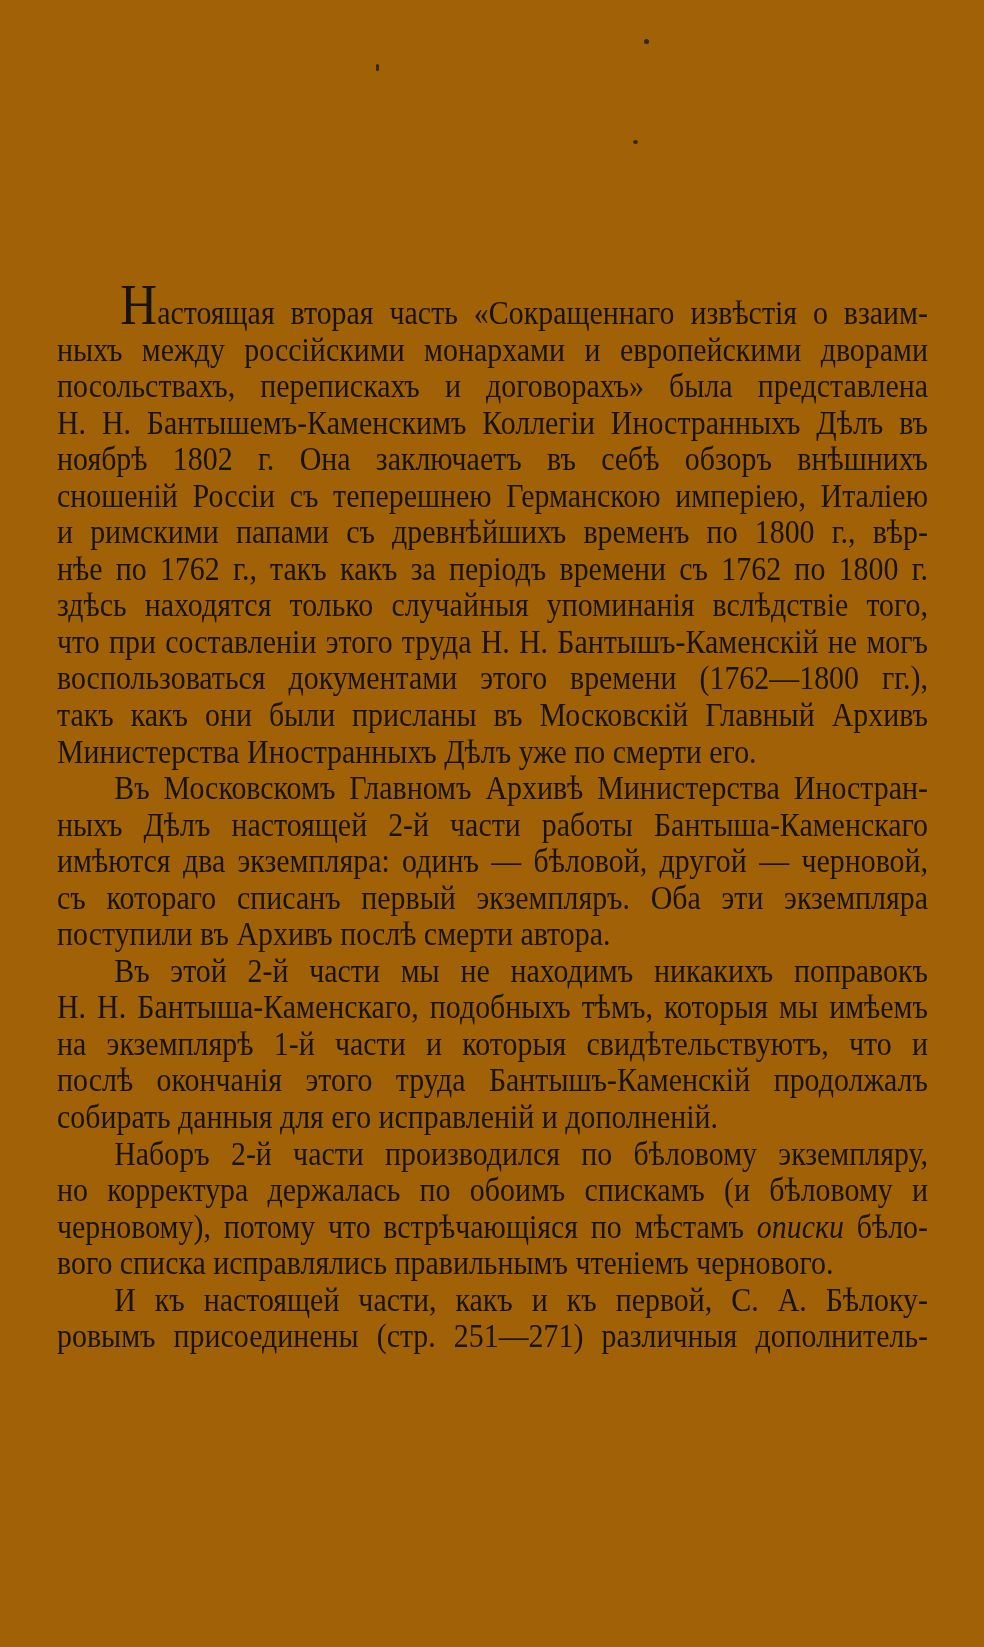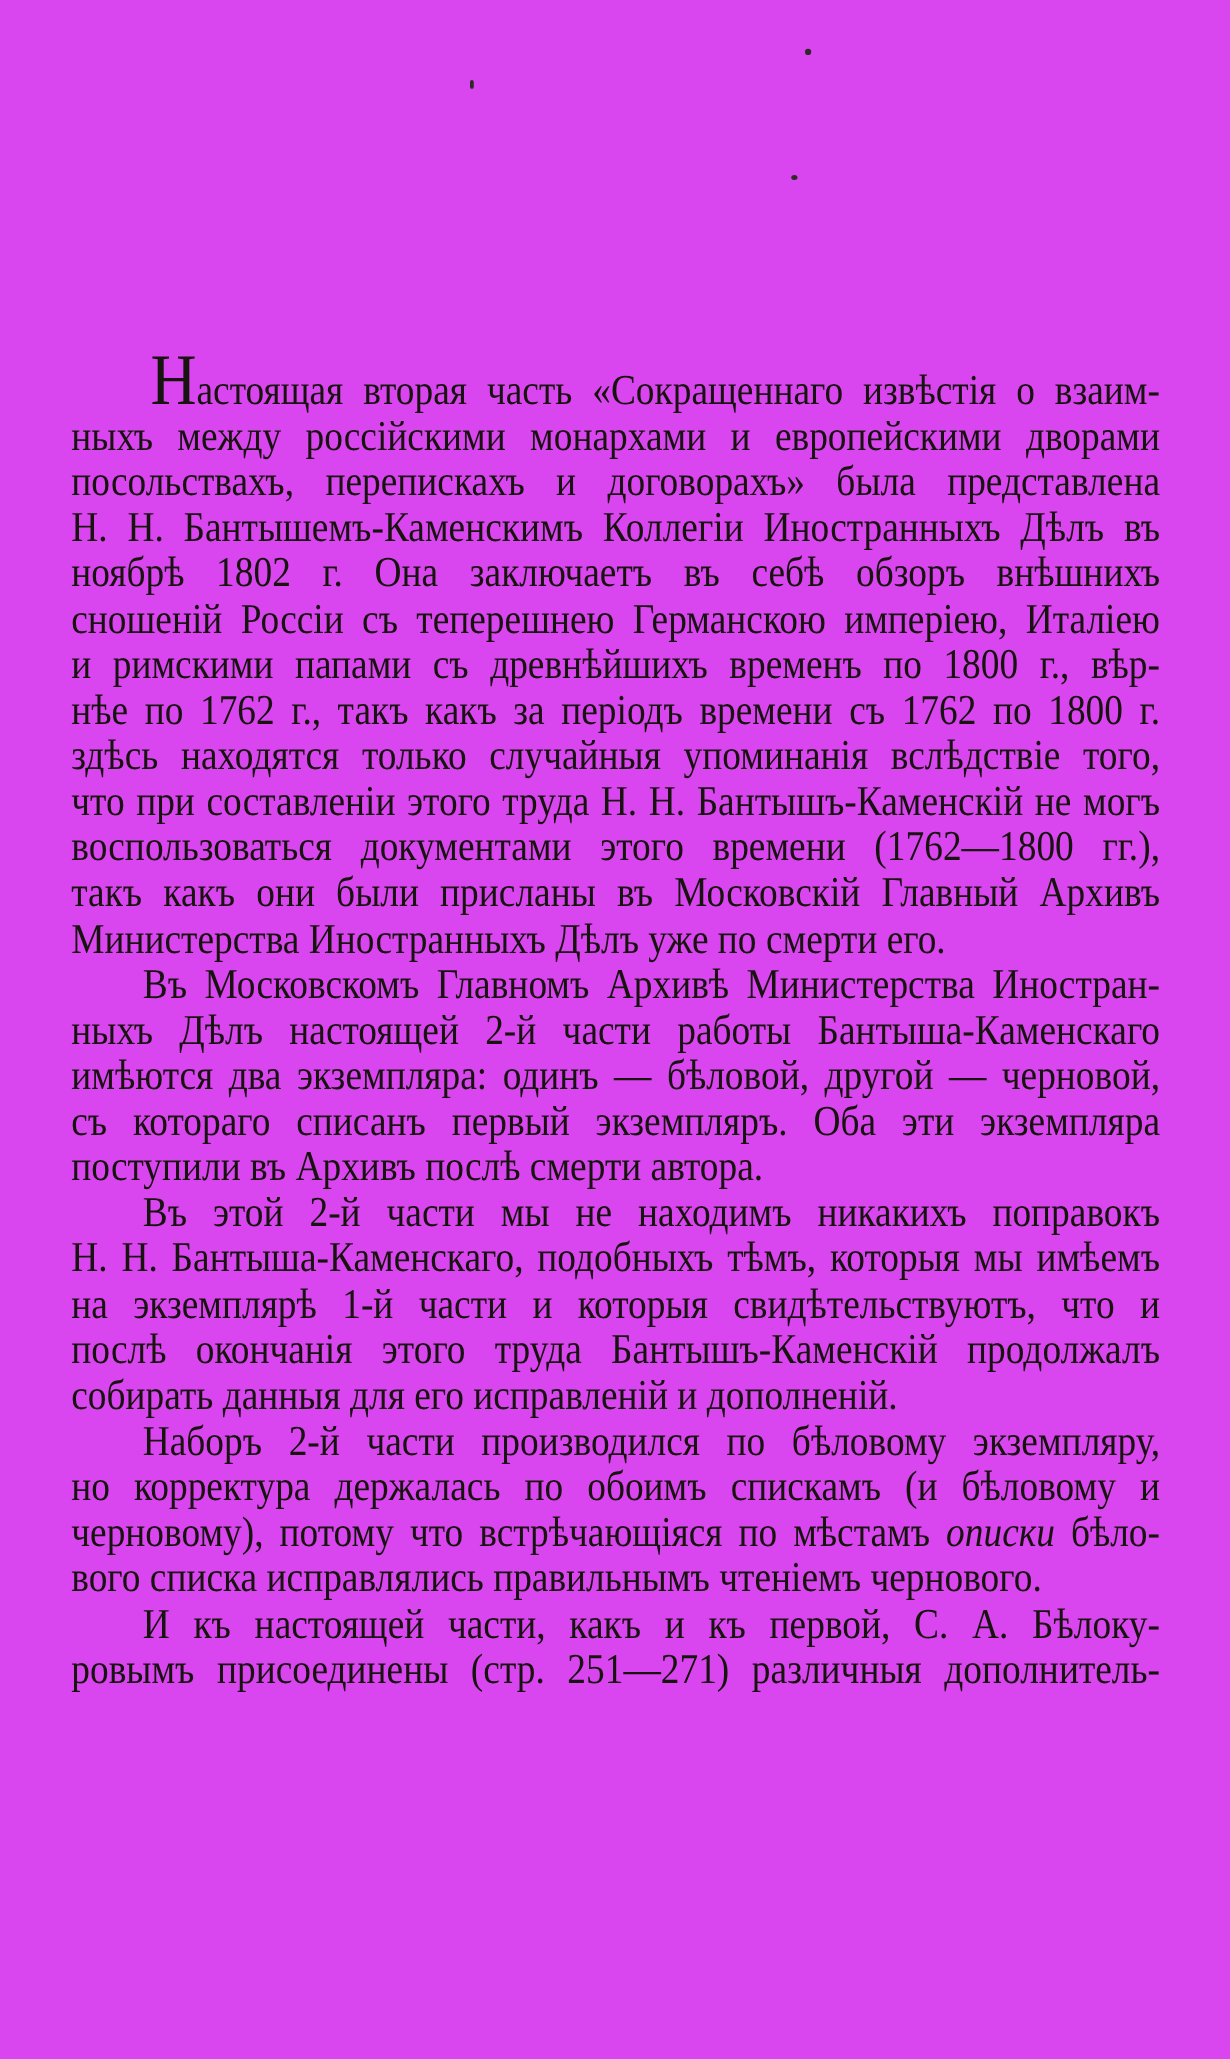--- a/index.html
+++ b/index.html
@@ -7,21 +7,21 @@
   body {
     width: 984px;
     height: 1647px;
     background: #ffffff;
     position: relative;
     overflow: hidden;
   }
   .page {
     position: absolute;
     inset: 0;
-    background: #d946ef;
+    background: #a16207;
   }
   .textblock {
     position: absolute;
     left: 57px;
     top: 295px;
     width: 990px;
     transform: scaleX(0.8798);
     transform-origin: 0 0;
     font-family: "Liberation Serif", "DejaVu Serif", serif;
     font-size: 34px;

